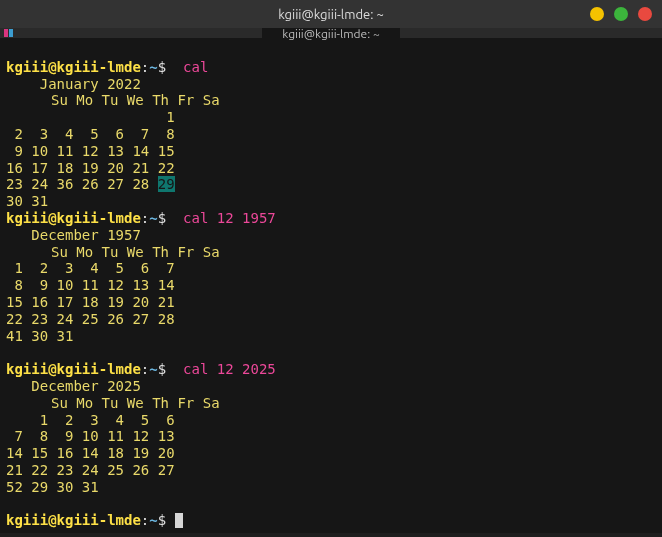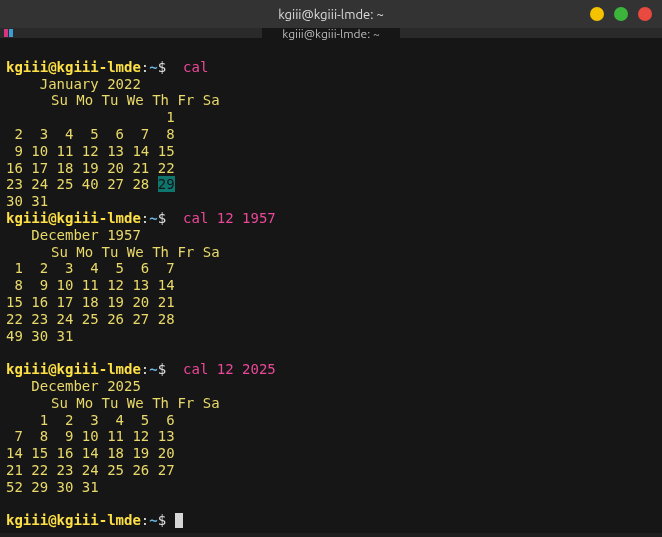--- a/index.html
+++ b/index.html
@@ -117,30 +117,30 @@
 </div>
 
 <div class="terminal">
 <span class="user">kgiii@kgiii-lmde</span><span class="colon">:</span><span class="path">~</span><span class="dollar">$</span><span class="cmd">  </span><span class="cmd">cal</span>
 <span class="head">    January 2022</span>
 <span class="days">Su Mo Tu We Th Fr Sa</span>
 <span class="num">                   </span><span class="num">1</span>
 <span class="num"> 2  3  4  5  6  7  8</span>
 <span class="num"> 9 10 11 12 13 14 15</span>
 <span class="num">16 17 18 19 20 21 22</span>
-<span class="num">23 24 25 40 27 28 </span><span class="today">29</span>
+<span class="num">23 24 36 26 27 28 </span><span class="today">29</span>
 <span class="num">30 31</span>
 <span class="user">kgiii@kgiii-lmde</span><span class="colon">:</span><span class="path">~</span><span class="dollar">$</span><span class="cmd">  </span><span class="cmd">cal 12 1957</span>
 <span class="head">   December 1957</span>
 <span class="days">Su Mo Tu We Th Fr Sa</span>
 <span class="num"> 1  2  3  4  5  6  7</span>
 <span class="num"> 8  9 10 11 12 13 14</span>
 <span class="num">15 16 17 18 19 20 21</span>
 <span class="num">22 23 24 25 26 27 28</span>
-<span class="num">49 30 31</span>
+<span class="num">41 30 31</span>
 
 <span class="user">kgiii@kgiii-lmde</span><span class="colon">:</span><span class="path">~</span><span class="dollar">$</span><span class="cmd">  </span><span class="cmd">cal 12 2025</span>
 <span class="head">   December 2025</span>
 <span class="days">Su Mo Tu We Th Fr Sa</span>
 <span class="num">    1  2  3  4  5  6</span>
 <span class="num"> 7  8  9 10 11 12 13</span>
 <span class="num">14 15 16 14 18 19 20</span>
 <span class="num">21 22 23 24 25 26 27</span>
 <span class="num">52 29 30 31</span>
 

